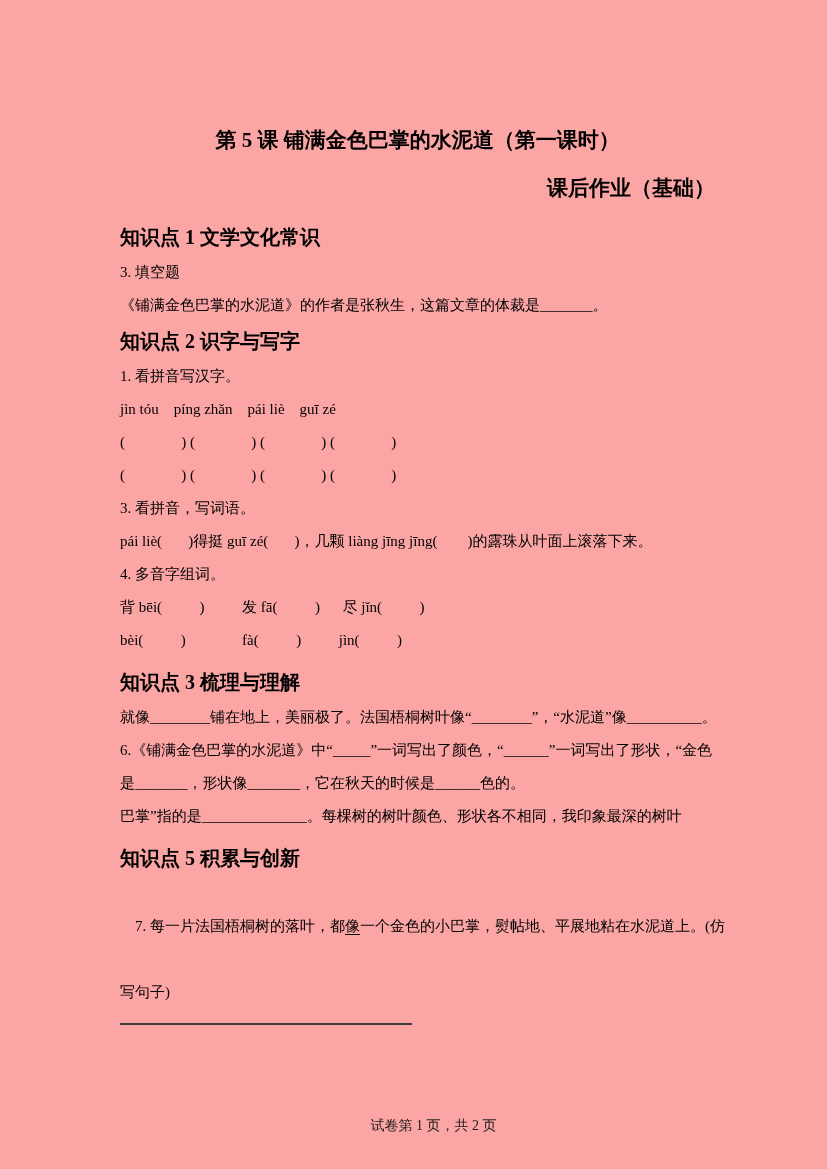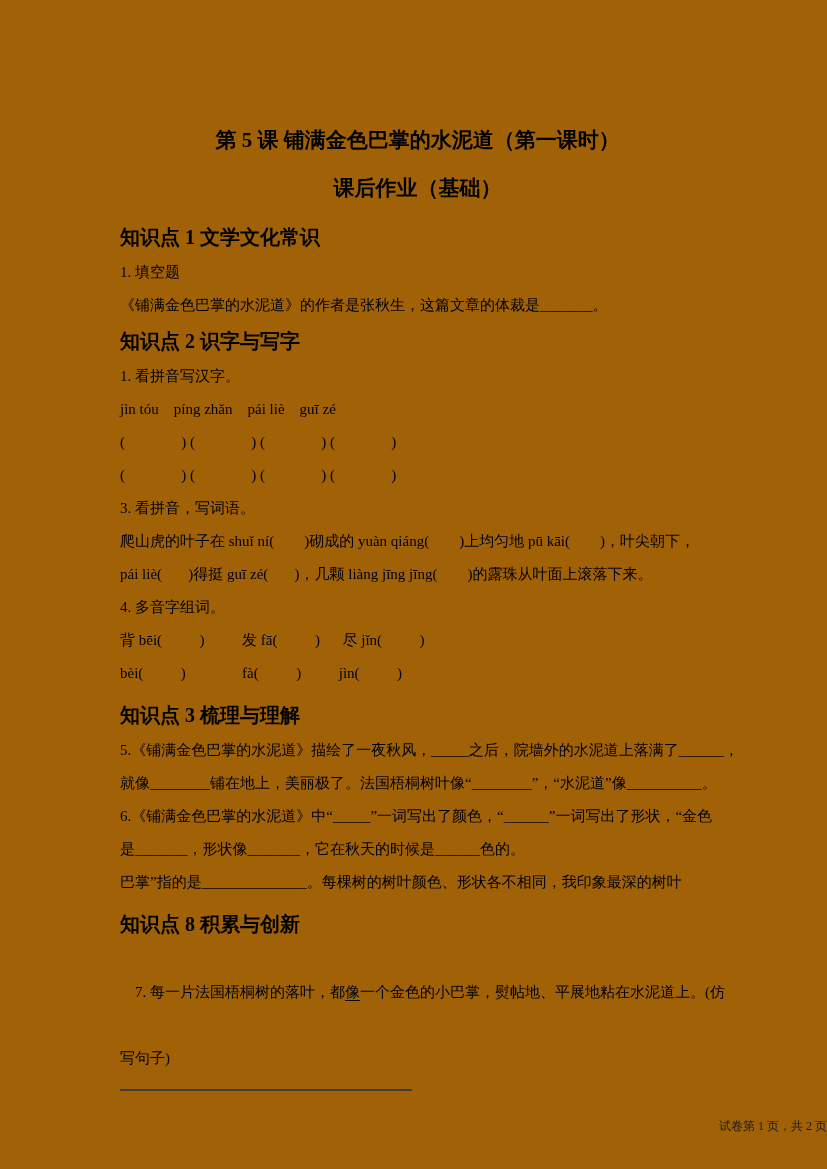--- a/index.html
+++ b/index.html
@@ -2,35 +2,35 @@
 <html><head>
 <meta charset="utf-8">
 <style>
   * { margin: 0; padding: 0; box-sizing: border-box; }
   html, body { background: #ffffff; }
   .page {
     position: relative;
     width: 827px;
     height: 1169px;
     margin: 0 auto;
-    background: #a16207;
+    background: #fca5a5;
     color: #000000;
     font-family: "Liberation Serif", "DejaVu Serif", serif;
     padding: 126px 112px 0 120px;
     overflow: hidden;
   }
   .title {
     text-align: center;
     font-weight: bold;
     font-size: 21px;
     line-height: 28px;
     white-space: pre;
   }
   .subtitle {
-    text-align: center;
+    text-align: right;
     font-weight: bold;
     font-size: 21px;
     line-height: 28px;
     margin-top: 20px;
     white-space: pre;
   }
   .kp-heading {
     font-weight: bold;
     font-size: 20px;
     line-height: 38px;
@@ -48,59 +48,57 @@
     width: 292px;
     height: 0;
     border-bottom: 2px solid #3d3d3d;
     margin-top: 14px;
   }
   .footer {
     position: absolute;
     left: 0;
     right: 0;
     bottom: 34px;
-    text-align: right;
-    font-size: 12px;
+    text-align: center;
+    font-size: 14px;
     color: #1a1a1a;
     white-space: pre;
     padding-left: 40px;
   }
 </style>
 </head>
 <body>
 
 <div class="page">
 
   <div class="title">第 5 课 铺满金色巴掌的水泥道（第一课时）</div>
   <div class="subtitle">课后作业（基础）</div>
 
   <div class="kp-heading first">知识点 1 文学文化常识</div>
-  <div class="line">1. 填空题</div>
+  <div class="line">3. 填空题</div>
   <div class="line">《铺满金色巴掌的水泥道》的作者是张秋生，这篇文章的体裁是_______。</div>
 
   <div class="kp-heading">知识点 2 识字与写字</div>
   <div class="line">1. 看拼音写汉字。</div>
   <div class="line">jìn tóu    píng zhǎn    pái liè    guī zé</div>
   <div class="line">(               ) (               ) (               ) (               )</div>
   <div class="line">(               ) (               ) (               ) (               )</div>
   <div class="line">3. 看拼音，写词语。</div>
-  <div class="line">爬山虎的叶子在 shuǐ ní(        )砌成的 yuàn qiáng(        )上均匀地 pū kāi(        )，叶尖朝下，</div>
   <div class="line">pái liè(       )得挺 guī zé(       )，几颗 liàng jīng jīng(        )的露珠从叶面上滚落下来。</div>
   <div class="line">4. 多音字组词。</div>
   <div class="line">背 bēi(          )          发 fā(          )      尽 jǐn(          )</div>
   <div class="line">bèi(          )               fà(          )          jìn(          )</div>
 
   <div class="kp-heading spaced">知识点 3 梳理与理解</div>
-  <div class="line">5.《铺满金色巴掌的水泥道》描绘了一夜秋风，_____之后，院墙外的水泥道上落满了______，</div>
   <div class="line">就像________铺在地上，美丽极了。法国梧桐树叶像“________”，“水泥道”像__________。</div>
   <div class="line">6.《铺满金色巴掌的水泥道》中“_____”一词写出了颜色，“______”一词写出了形状，“金色</div>
   <div class="line" id="q6l3">是_______，形状像_______，它在秋天的时候是______色的。</div>
   <div class="line">巴掌”指的是______________。每棵树的树叶颜色、形状各不相同，我印象最深的树叶</div>
 
-  <div class="kp-heading spaced">知识点 8 积累与创新</div>
+  <div class="kp-heading spaced">知识点 5 积累与创新</div>
   <div class="line">
     <span>7. 每一片法国梧桐树的落叶，都</span><span class="underline-char">像</span><span>一个金色的小巴掌，熨帖地、平展地粘在水泥道上。(仿</span>
   </div>
   <div class="line">写句子)</div>
 
   <div class="answer-line"></div>
 
   <div class="footer">试卷第 1 页，共 2 页</div>
 
 </div>

